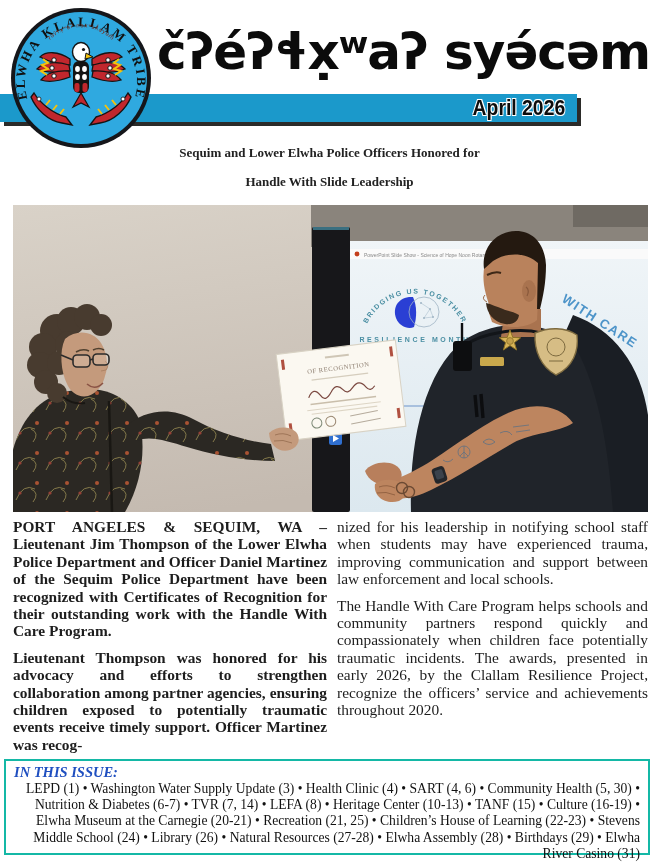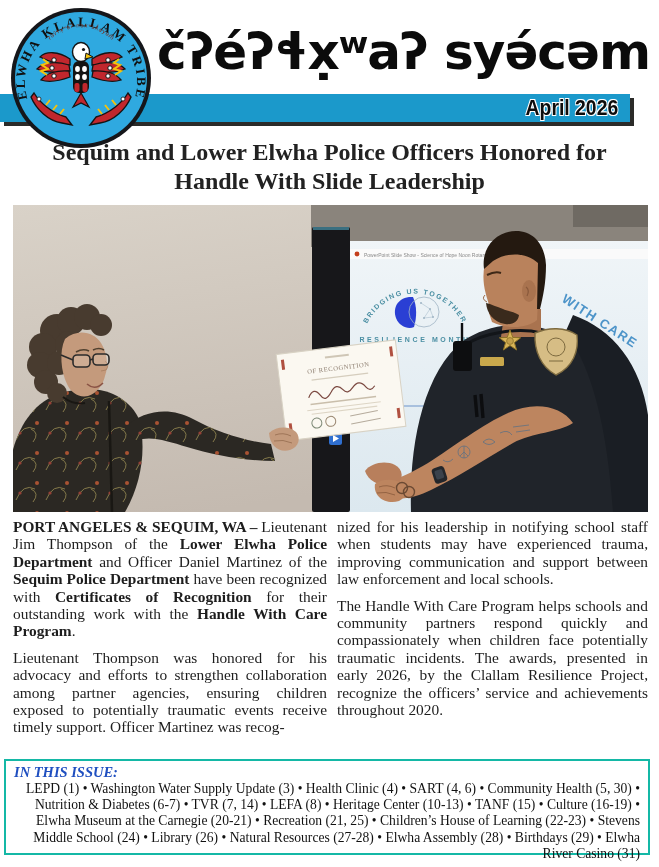--- a/index.html
+++ b/index.html
@@ -1,36 +1,36 @@
 <!DOCTYPE html>
 <html><head>
 <meta charset="utf-8">
 <style>
   html,body{margin:0;padding:0;background:#fff;}
   .page{position:relative;width:659px;height:867px;background:#ffffff;overflow:hidden;
         font-family:"Liberation Serif",serif;color:#1a1a1a;}
   
-  .banner{position:absolute;left:0;top:94px;width:630px;height:28px;background:#1b99cb;
+  .banner{position:absolute;left:0;top:94px;width:577px;height:28px;background:#1b99cb;
           box-shadow:4px 4px 0 #2b2b29;z-index:1;}
   .banner-label{position:absolute;right:12px;top:1px;font-family:"Liberation Sans",sans-serif;
           font-weight:bold;font-size:22px;color:#0d0d0d;transform:scaleX(.88);transform-origin:right;
           text-shadow:-1px -1px 0 #fff,1px -1px 0 #fff,-1px 1px 0 #fff,1px 1px 0 #fff;}
   .masthead-title{position:absolute;left:150px;top:16px;width:500px;height:78px;z-index:2;
           font-family:"DejaVu Sans",sans-serif;font-weight:bold;font-size:50px;line-height:72px;
           text-align:right;white-space:nowrap;letter-spacing:-1px;color:#0b0b0b;}
   .seal{position:absolute;left:10px;top:7px;width:142px;height:142px;z-index:3;}
   
   .headline{position:absolute;left:0;top:138px;width:659px;text-align:center;
-          font-weight:bold;font-size:24px;line-height:29px;color:#222;}
+          font-weight:bold;font-size:13px;line-height:29px;color:#222;}
   
   .photo{position:absolute;left:13px;top:205px;width:635px;height:307px;background:#cfc6bb;}
   
   .col{position:absolute;top:518px;font-size:15.4px;line-height:17.4px;text-align:justify;color:#1d1d1d;}
   .col p{margin:0 0 9px 0;}
-  .col-left{left:13px;width:314px;}
+  .col-left{left:13px;width:314px;font-weight:bold;}
   .col-right{left:337px;width:311px;}
   
   .issue-box{position:absolute;left:4px;top:759px;width:646px;height:96px;border:2px solid #14b8a6;
           background:#fff;padding:3px 8px 0 8px;box-sizing:border-box;}
   .issue-title{font-style:italic;font-weight:bold;font-size:14.5px;color:#1f4fc0;line-height:17px;}
   .issue-list{font-size:13.6px;line-height:16.2px;color:#111;text-align:right;}
 </style>
 </head>
 <body>
 

